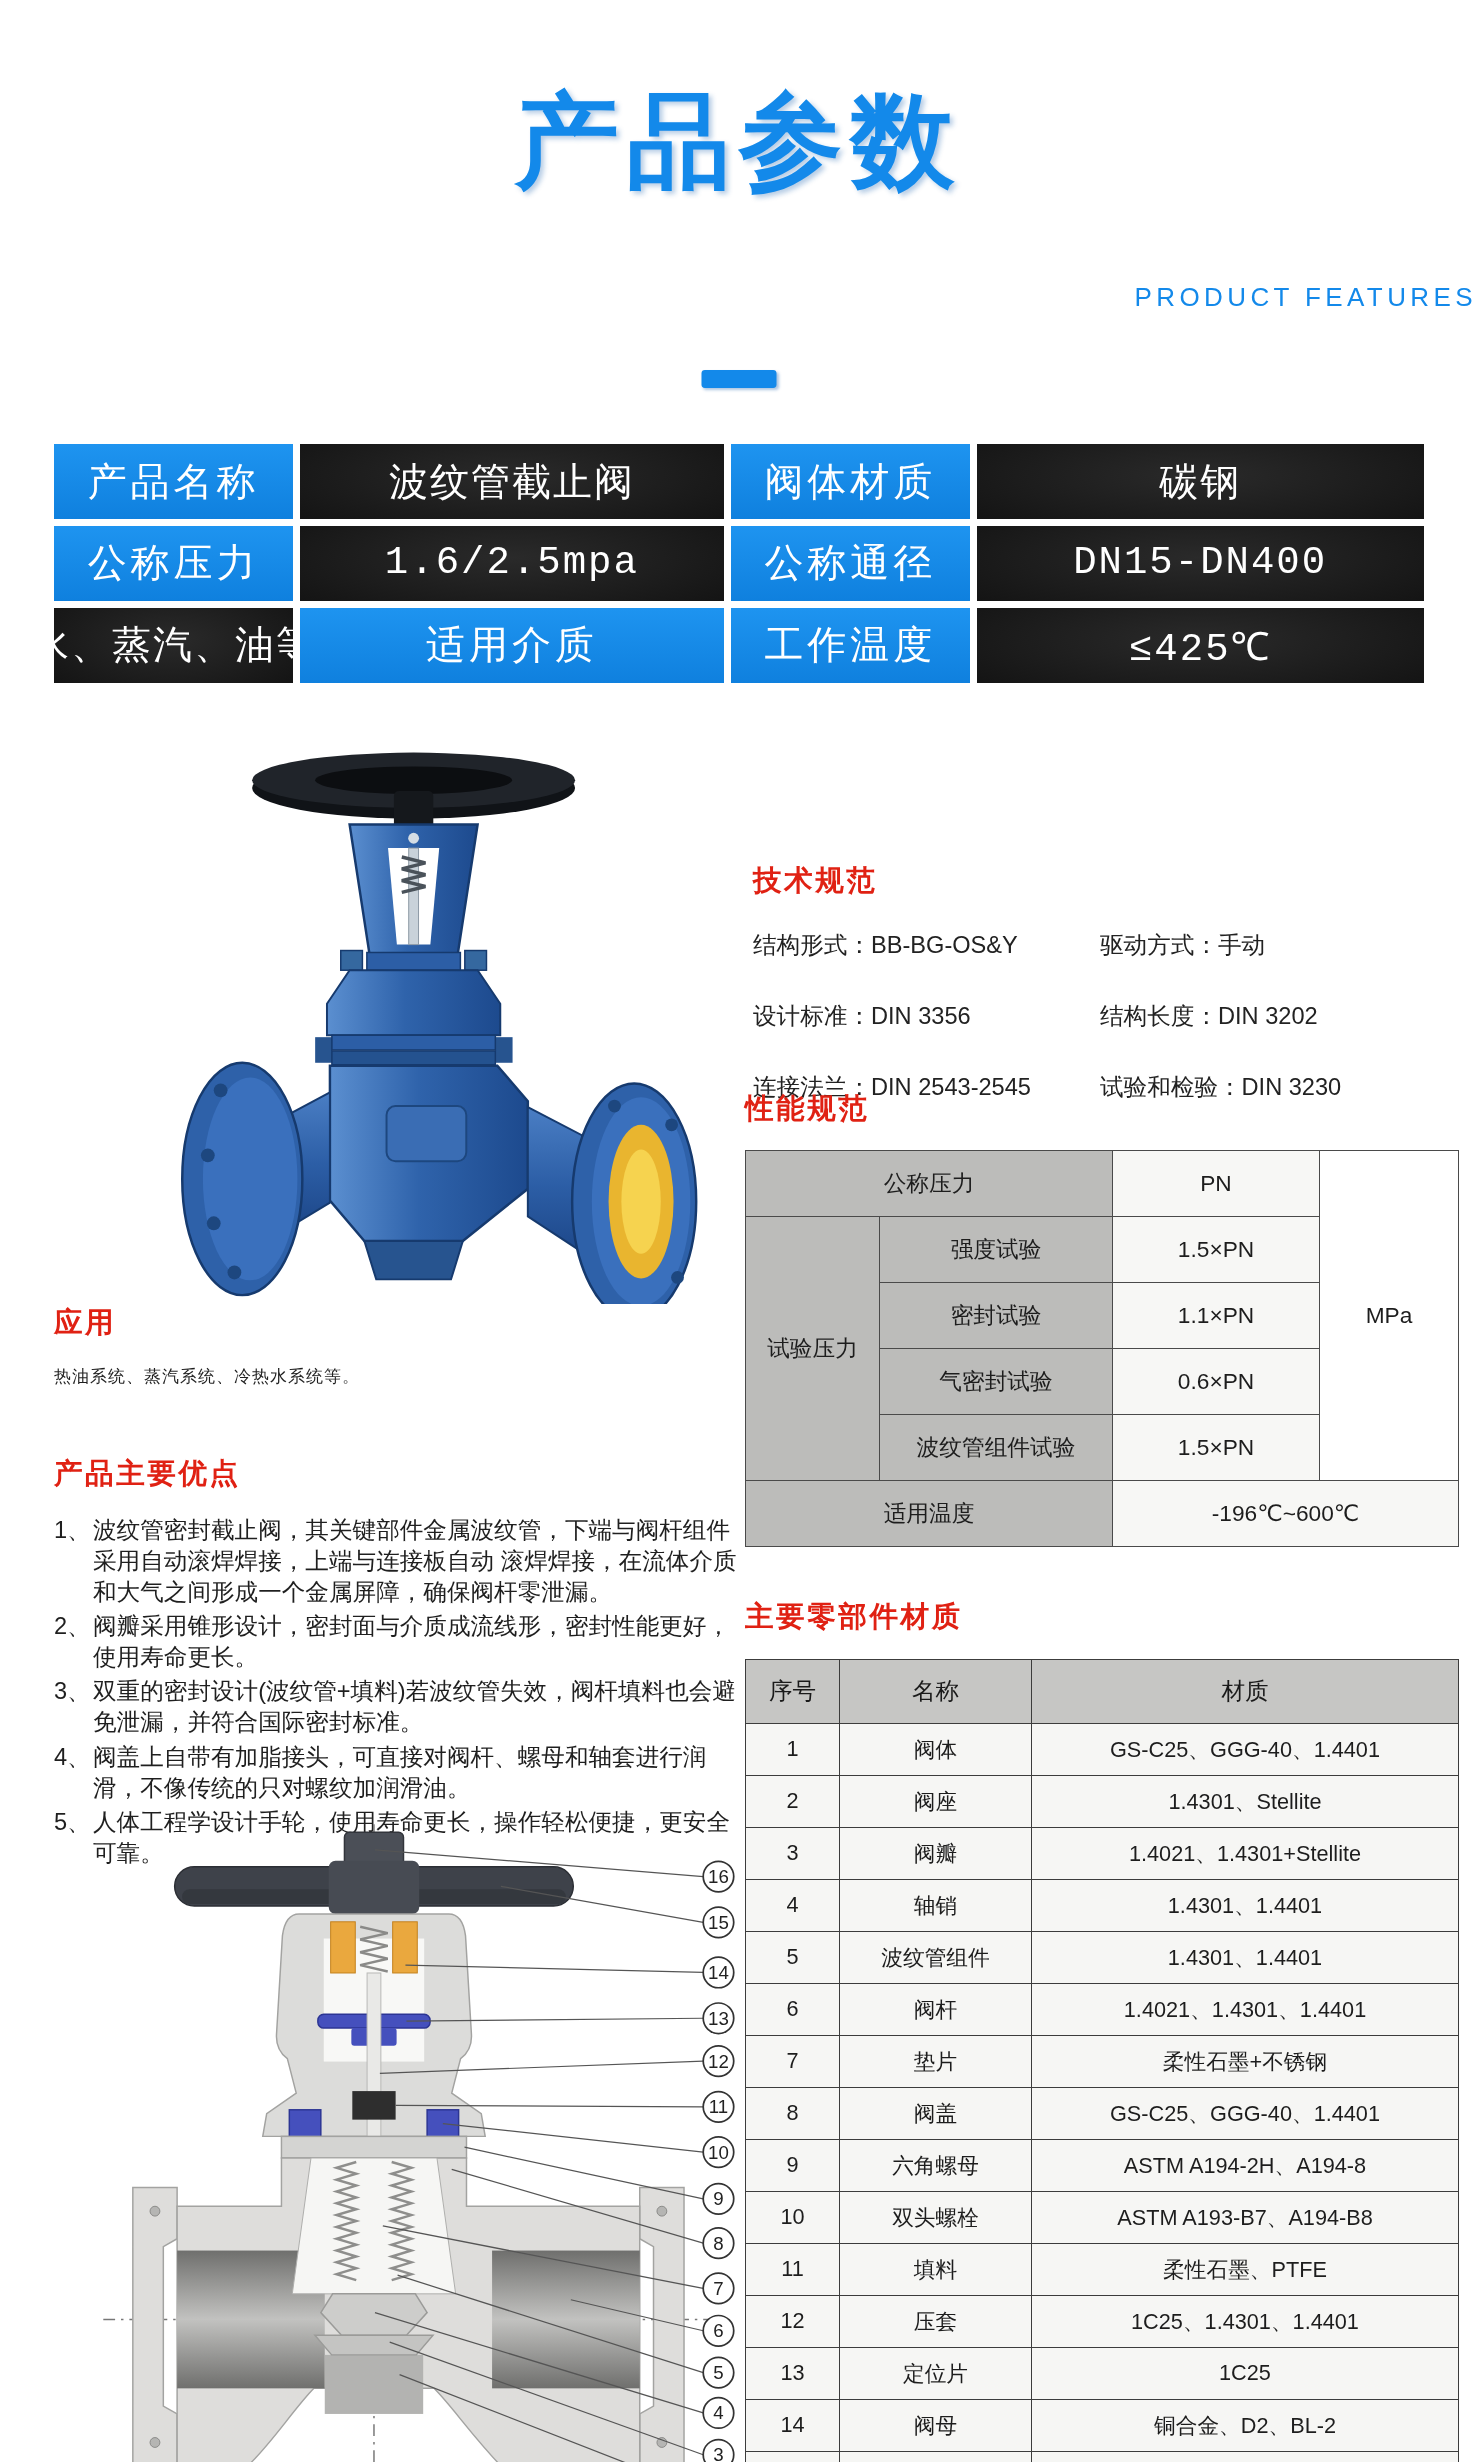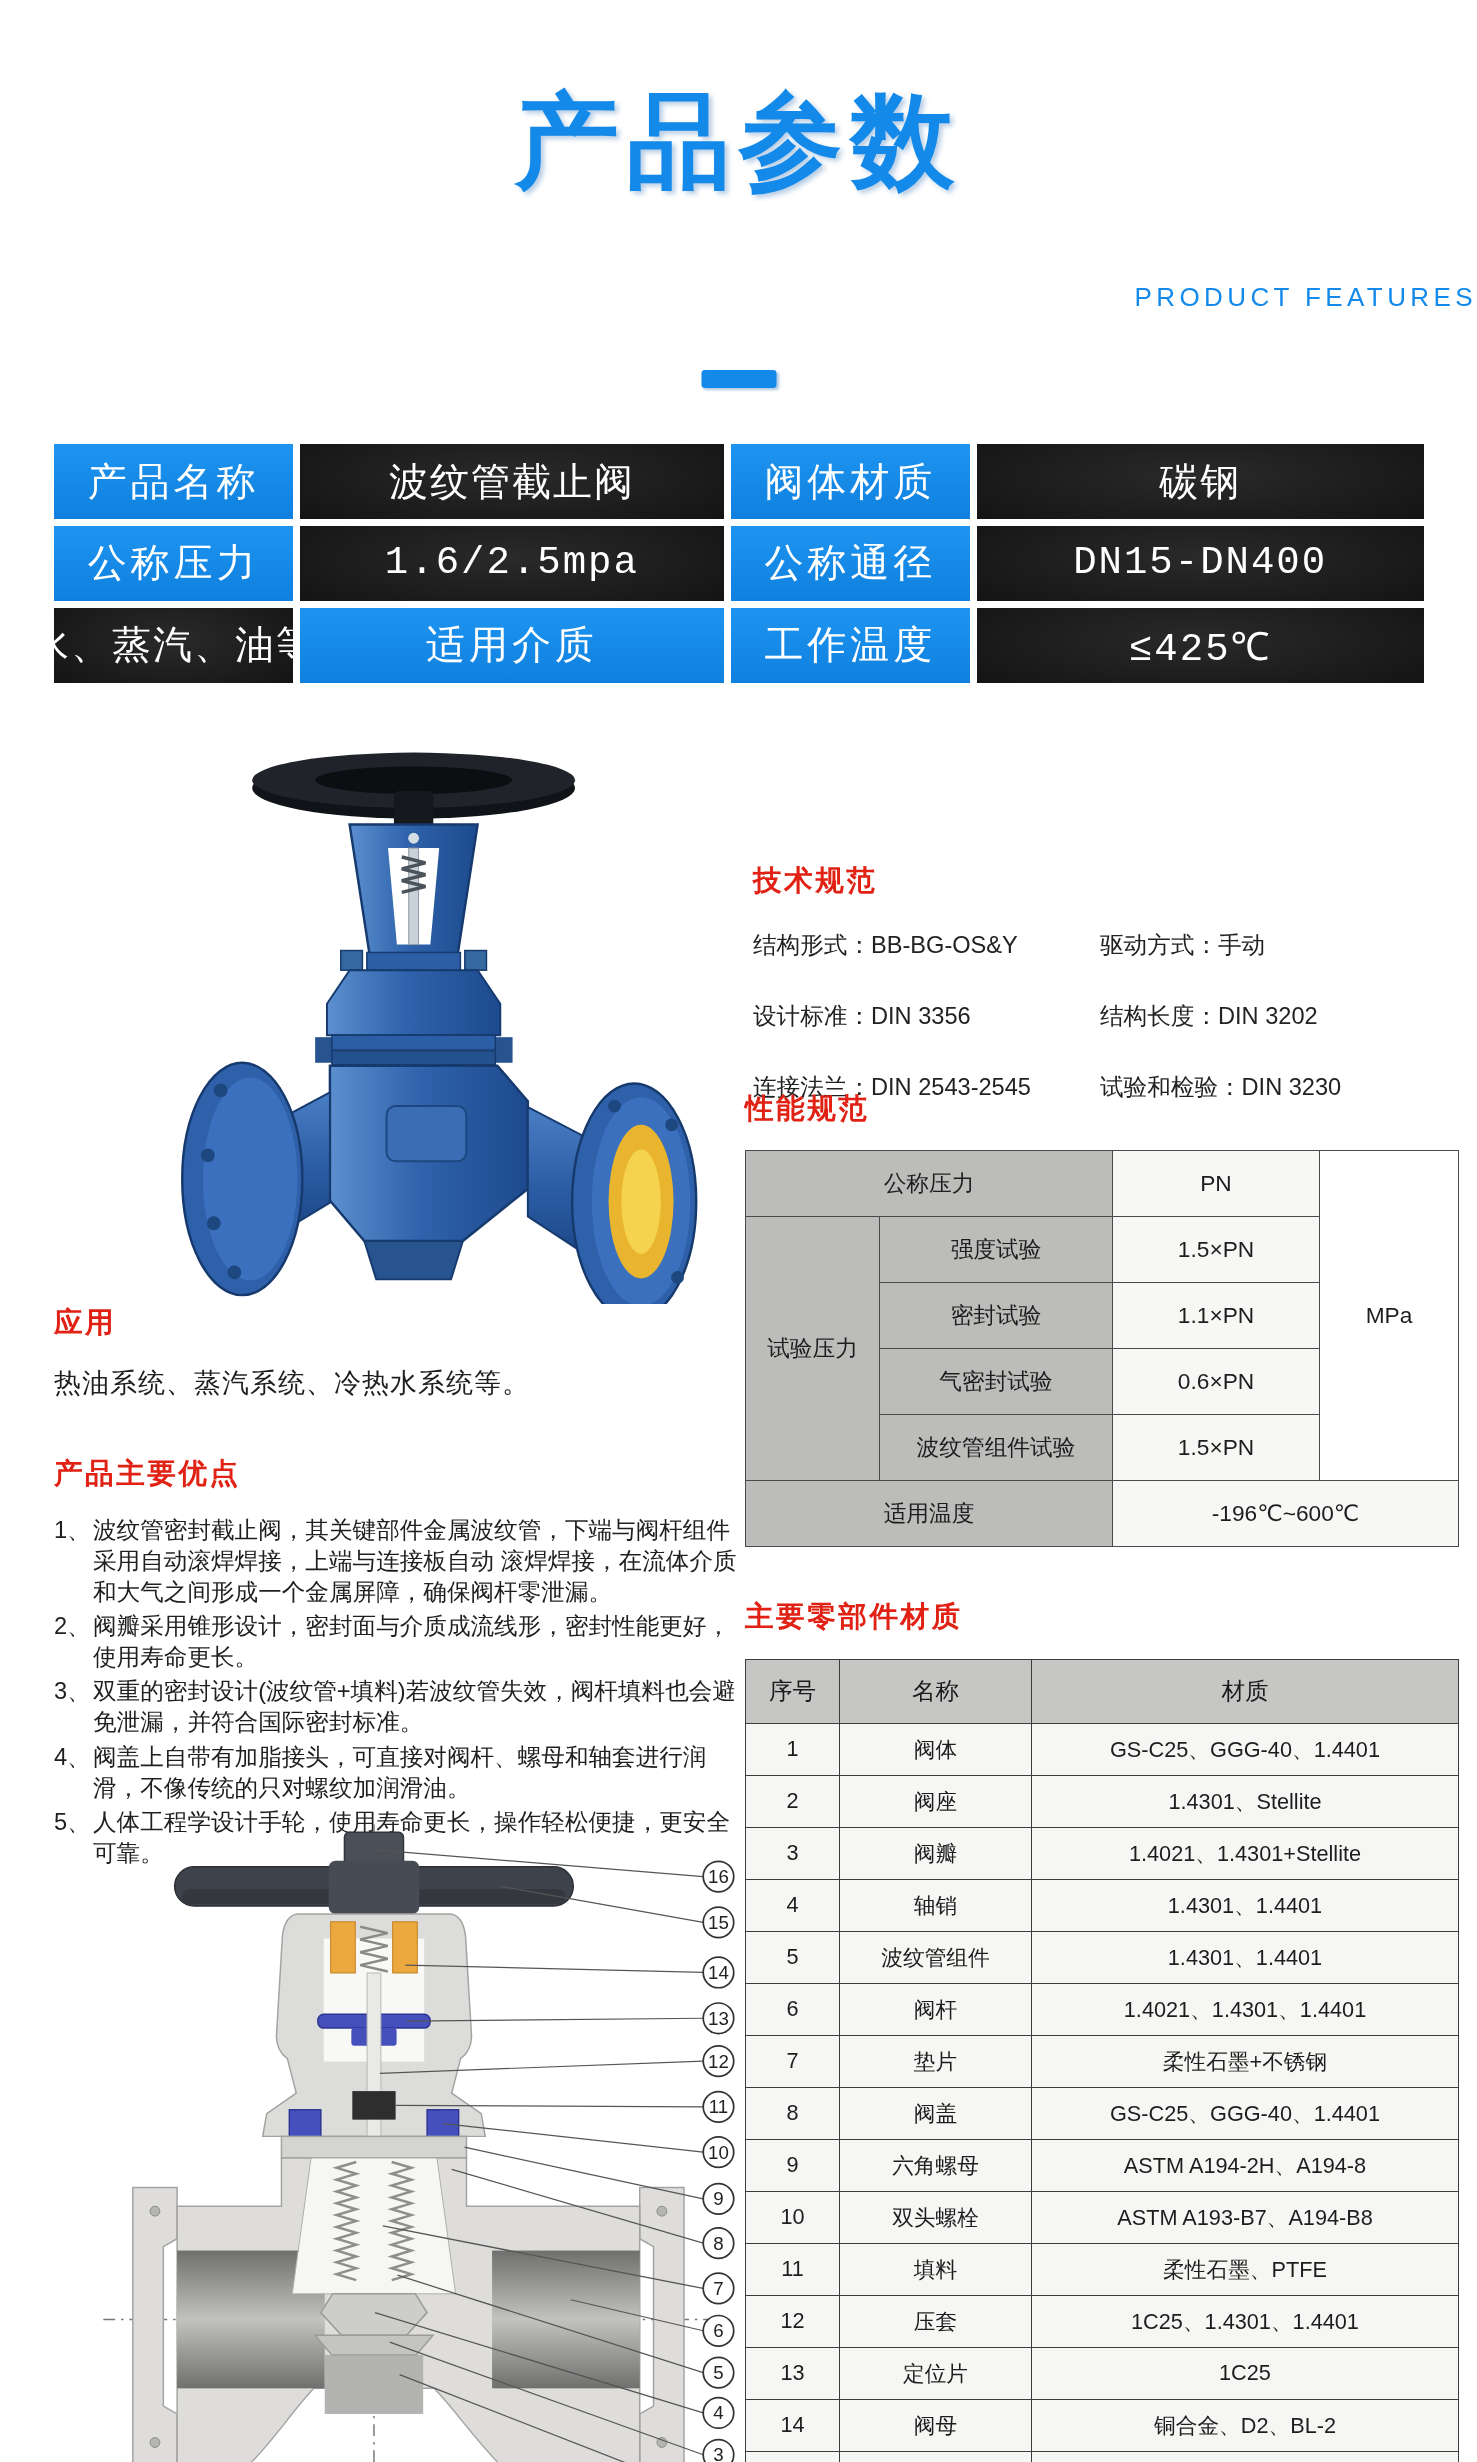--- a/index.html
+++ b/index.html
@@ -51,21 +51,21 @@
   .perf-table{border-collapse:collapse;margin-top:21.7px;table-layout:fixed;width:713px;}
   .perf-table td{
     border:1.5px solid var(--grid-line);height:66px;text-align:center;vertical-align:middle;
     font-size:22.7px;color:#1d1d1d;padding:0 3.9px;
   }
   .perf-table td.g{background:var(--gray-cell);}
   .perf-table td.l{background:var(--light-cell);}
   .perf-table td.w{background:#ffffff;}
   
   .app{position:absolute;left:54px;top:1303px;width:694px;}
-  .app-text{margin-top:22.7px;font-size:27px;color:#1f1f1f;letter-spacing:1px;}
+  .app-text{margin-top:22.7px;font-size:17px;color:#1f1f1f;letter-spacing:1px;}
   .adv{position:absolute;left:54px;top:1454px;width:697px;}
   .adv-list{list-style:none;margin:21.7px 0 0;padding:0;}
   .adv-list li{position:relative;padding-left:39px;font-size:23.6px;line-height:31px;color:#1f1f1f;margin-bottom:3.4px;}
   .adv-list .num{position:absolute;left:0;top:0;}
   
   .parts{position:absolute;left:745px;top:1597px;width:719px;}
   .parts-table{border-collapse:collapse;margin-top:22.7px;table-layout:fixed;width:713px;}
   .parts-table th,.parts-table td{
     border:1.5px solid #3c3c3c;text-align:center;vertical-align:middle;padding:0 4.9px;
   }

